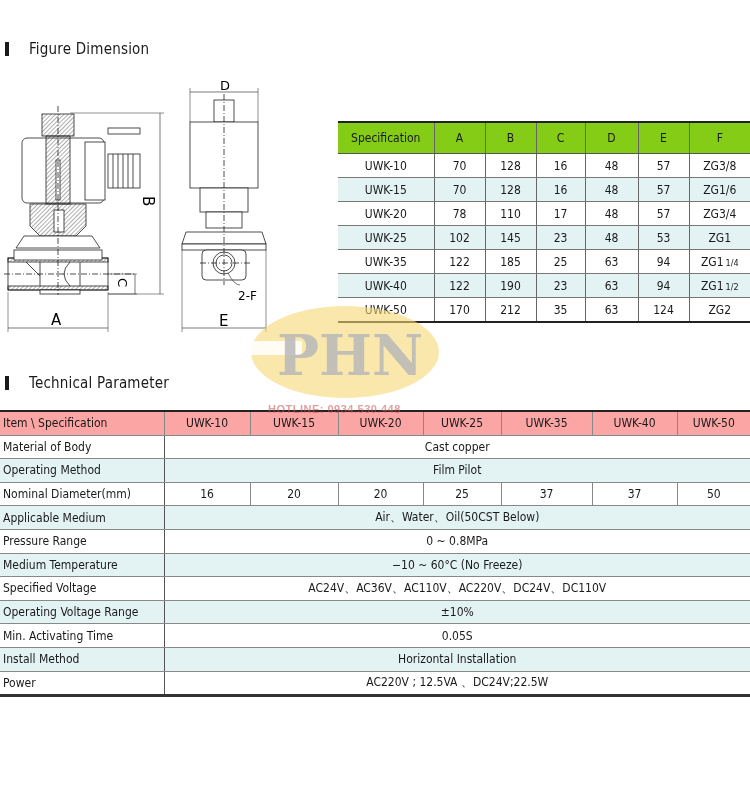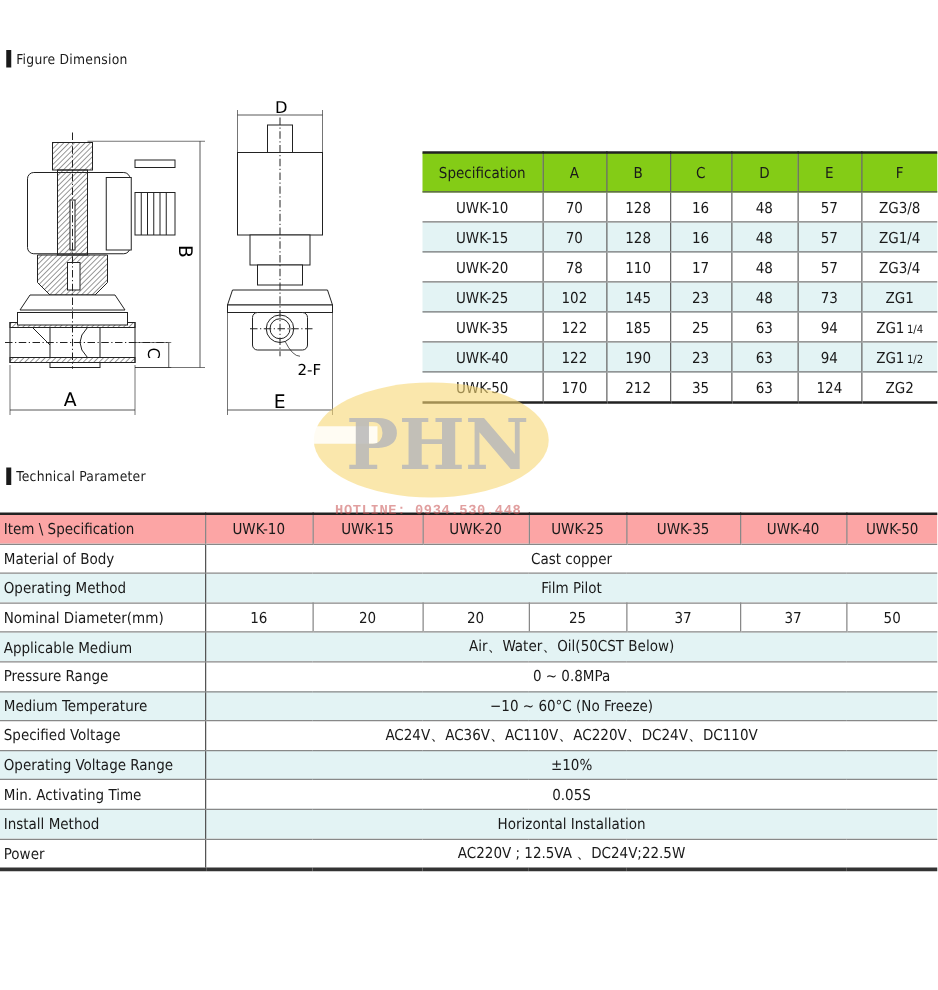--- a/index.html
+++ b/index.html
@@ -1,18 +1,18 @@
 <!DOCTYPE html>
 <html><head>
 <meta charset="utf-8">
 <style>
   html, body { margin:0; padding:0; background:#ffffff; }
   body { width:750px; height:792px; position:relative; overflow:hidden;
          font-family:"DejaVu Sans Condensed","DejaVu Sans", sans-serif; color:#1a1a1a; }
-  .section-title { position:absolute; left:5px; font-size:11px; display:flex; align-items:center; gap:4px; letter-spacing:0.2px; }
+  .section-title { position:absolute; left:5px; font-size:15px; display:flex; align-items:center; gap:20px; letter-spacing:0.2px; }
   .section-title .bar { display:inline-block; width:4px; height:14px; background:#1a1a1a; }
   #fig-title { top:40px; }
   #tech-title { top:374px; }
 
   
   #drawing-front { position:absolute; left:0; top:80px; width:170px; height:255px; }
   #drawing-side  { position:absolute; left:180px; top:80px; width:100px; height:255px; }
 
   
   #dim-table { position:absolute; left:338px; top:121px; width:412px; border-collapse:collapse;
@@ -20,21 +20,21 @@
   #dim-table th, #dim-table td { height:23px; padding:0; border-left:1px solid #666; border-bottom:1px solid #777; }
   #dim-table tr > *:first-child { border-left:none; }
   #dim-table thead tr { border-top:2px solid #222; }
   #dim-table th { background:#84cc16; font-weight:normal; height:30px; border-bottom:1px solid #555; }
   #dim-table tbody tr:nth-child(even) td { background:#e3f3f4; }
   #dim-table tbody tr:last-child td { border-bottom:2px solid #222; }
   .frac { font-size:9px; margin-left:2px; }
 
   
   #watermark { position:absolute; left:250px; top:305px; width:190px; height:95px; pointer-events:none; }
-  #hotline { position:absolute; left:268px; top:403px; font-family:Liberation Mono, monospace; font-weight:bold;
+  #hotline { position:absolute; left:268px; top:403px; font-family:Liberation Sans, sans-serif; font-weight:bold;
              font-size:11px; color:rgba(200,80,80,0.55); letter-spacing:0.5px; }
 
   
   #tech-table { position:absolute; left:0; top:410px; width:750px; border-collapse:collapse;
                 font-size:12px; table-layout:fixed; }
   #tech-table td, #tech-table th { height:22.6px; padding:0; border-bottom:1px solid #888; }
   #tech-table thead tr { border-top:2px solid #222; }
   #tech-table th { background:#fca5a5; font-weight:normal; text-align:center; border-left:1px solid #888; }
   #tech-table th.item-head { text-align:left; padding-left:3px; border-left:none; }
   #tech-table td.label { text-align:left; padding-left:3px; border-right:1px solid #555; }
@@ -171,38 +171,38 @@
       <td>57</td>
       <td>ZG3/8</td>
     </tr>
     <tr>
       <td>UWK-15</td>
       <td>70</td>
       <td>128</td>
       <td>16</td>
       <td>48</td>
       <td>57</td>
-      <td>ZG1/4</td>
+      <td>ZG1/6</td>
     </tr>
     <tr>
       <td>UWK-20</td>
       <td>78</td>
       <td>110</td>
       <td>17</td>
       <td>48</td>
       <td>57</td>
       <td>ZG3/4</td>
     </tr>
     <tr>
       <td>UWK-25</td>
       <td>102</td>
       <td>145</td>
       <td>23</td>
       <td>48</td>
-      <td>73</td>
+      <td>53</td>
       <td>ZG1</td>
     </tr>
     <tr>
       <td>UWK-35</td>
       <td>122</td>
       <td>185</td>
       <td>25</td>
       <td>63</td>
       <td>94</td>
       <td><span>ZG1</span><span class="frac">1/4</span></td>

